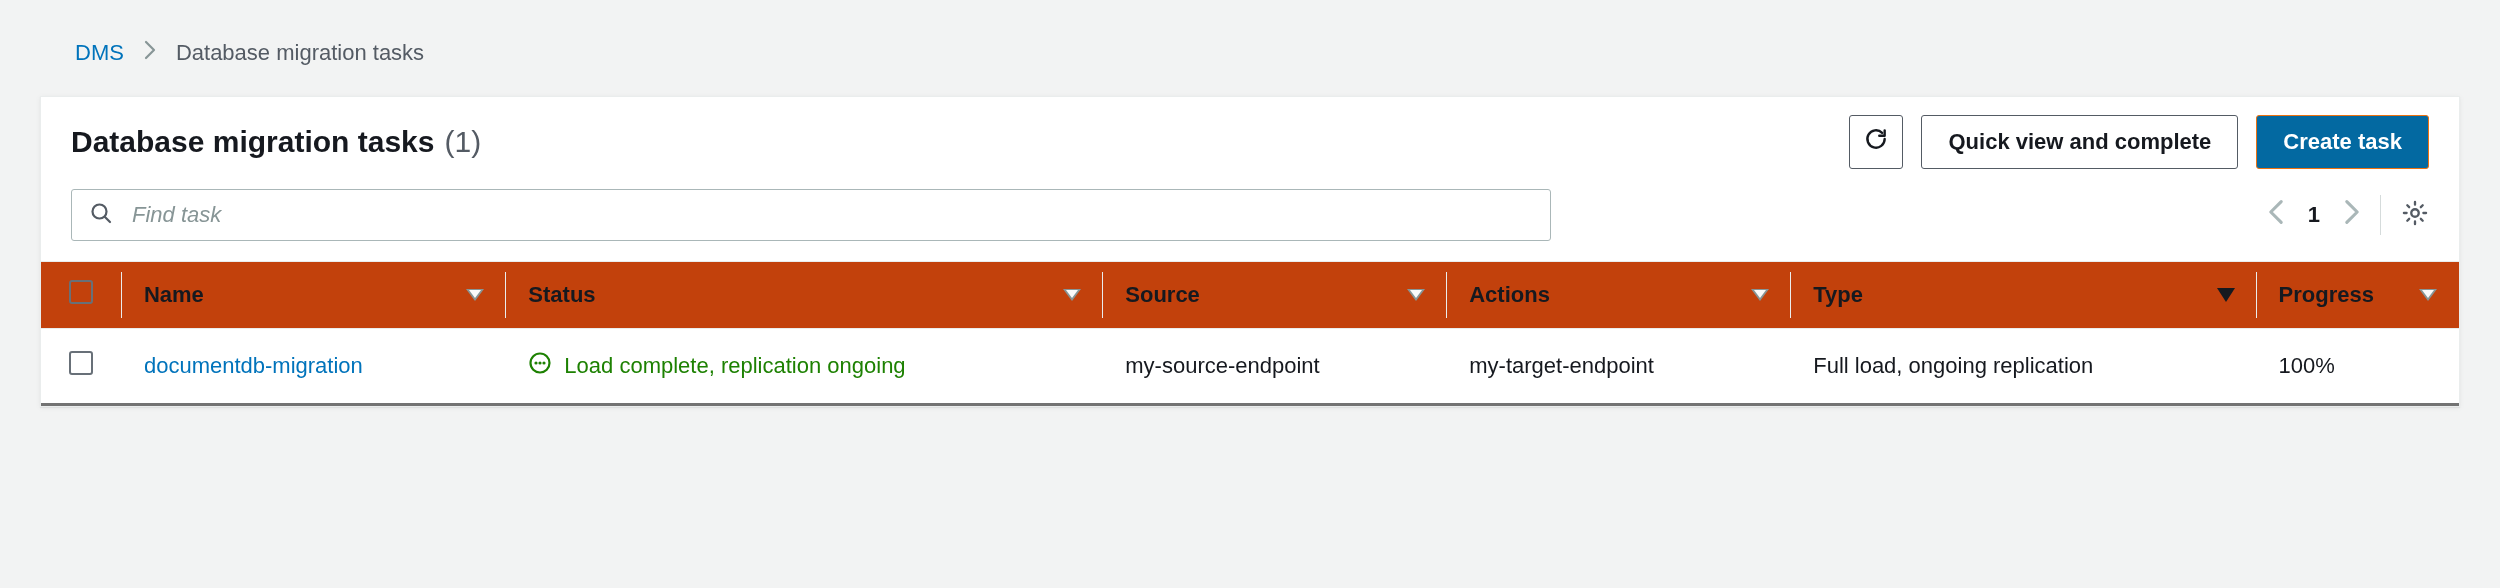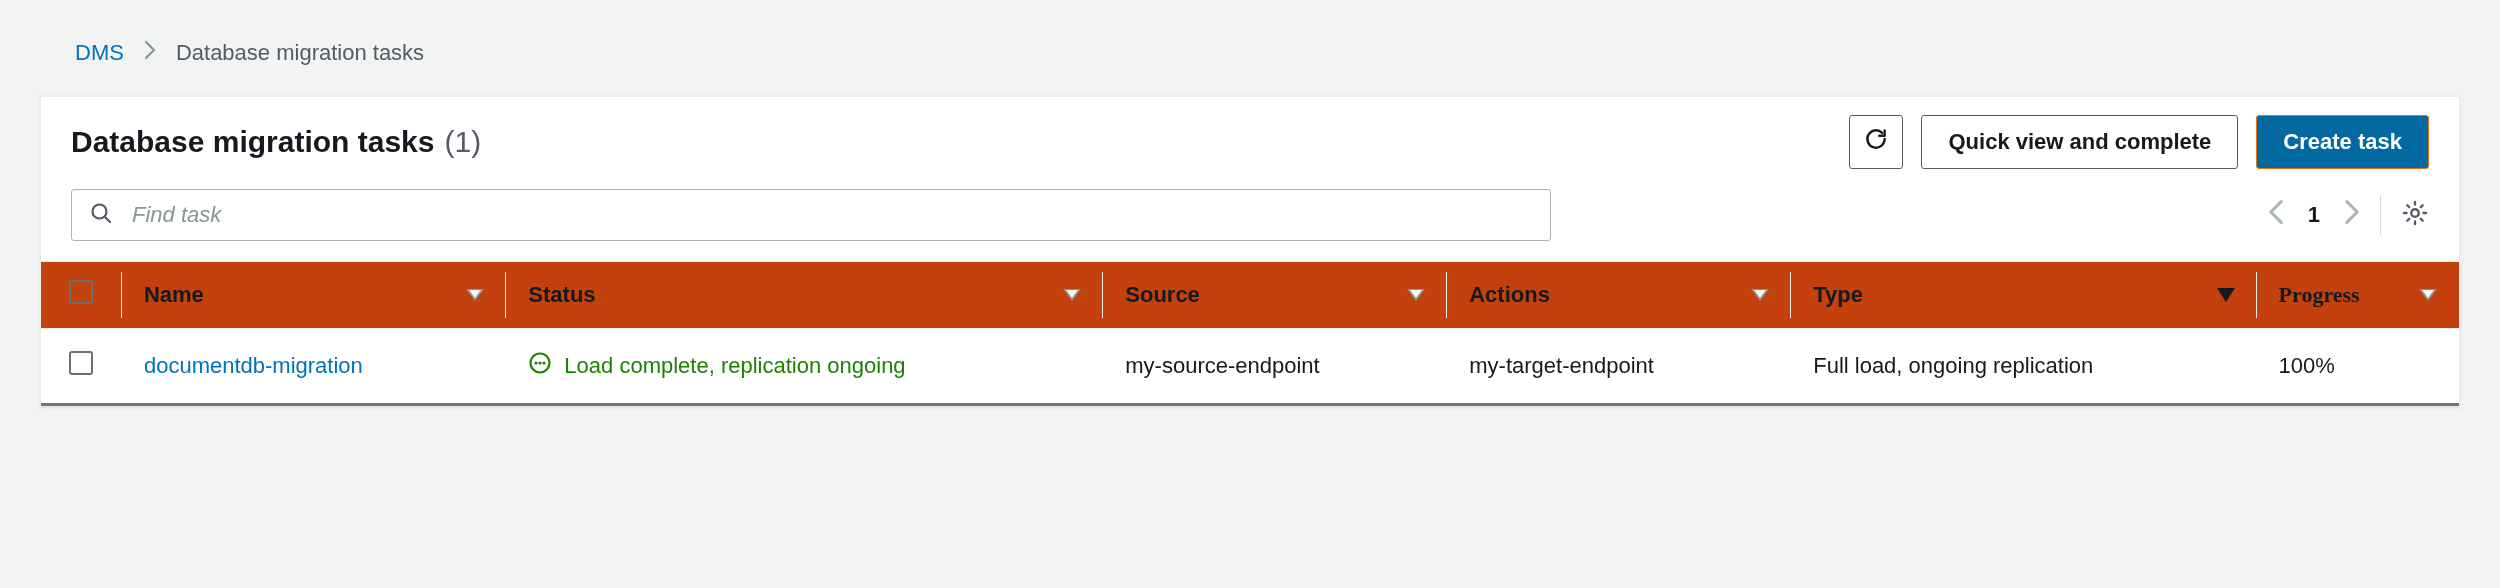--- a/index.html
+++ b/index.html
@@ -157,21 +157,21 @@
   .link { color: #0073bb; cursor: pointer; }
   .status { color: #1d8102; display: flex; align-items: center; gap: 12px; font-weight: 400; text-align: center; }
   .status-icon { color: #1d8102; flex-shrink: 0; }
 
   .col-check { width: 80px; text-align: center; }
   .col-name { width: 380px; }
   .col-status { width: 590px; }
   .col-source { width: 340px; }
   .col-target { width: 340px; }
   .col-type { width: 460px; }
-  .col-progress { width: 200px; font-family: Liberation Serif, serif; }
+  .col-progress { width: 200px; }
 
   .triangle-outline {
     display:inline-block; position:relative;
     width:0; height:0;
     border-left:9px solid transparent;
     border-right:9px solid transparent;
     border-top:12px solid #879596;
   }
   .triangle-outline::after {
     content:"";

